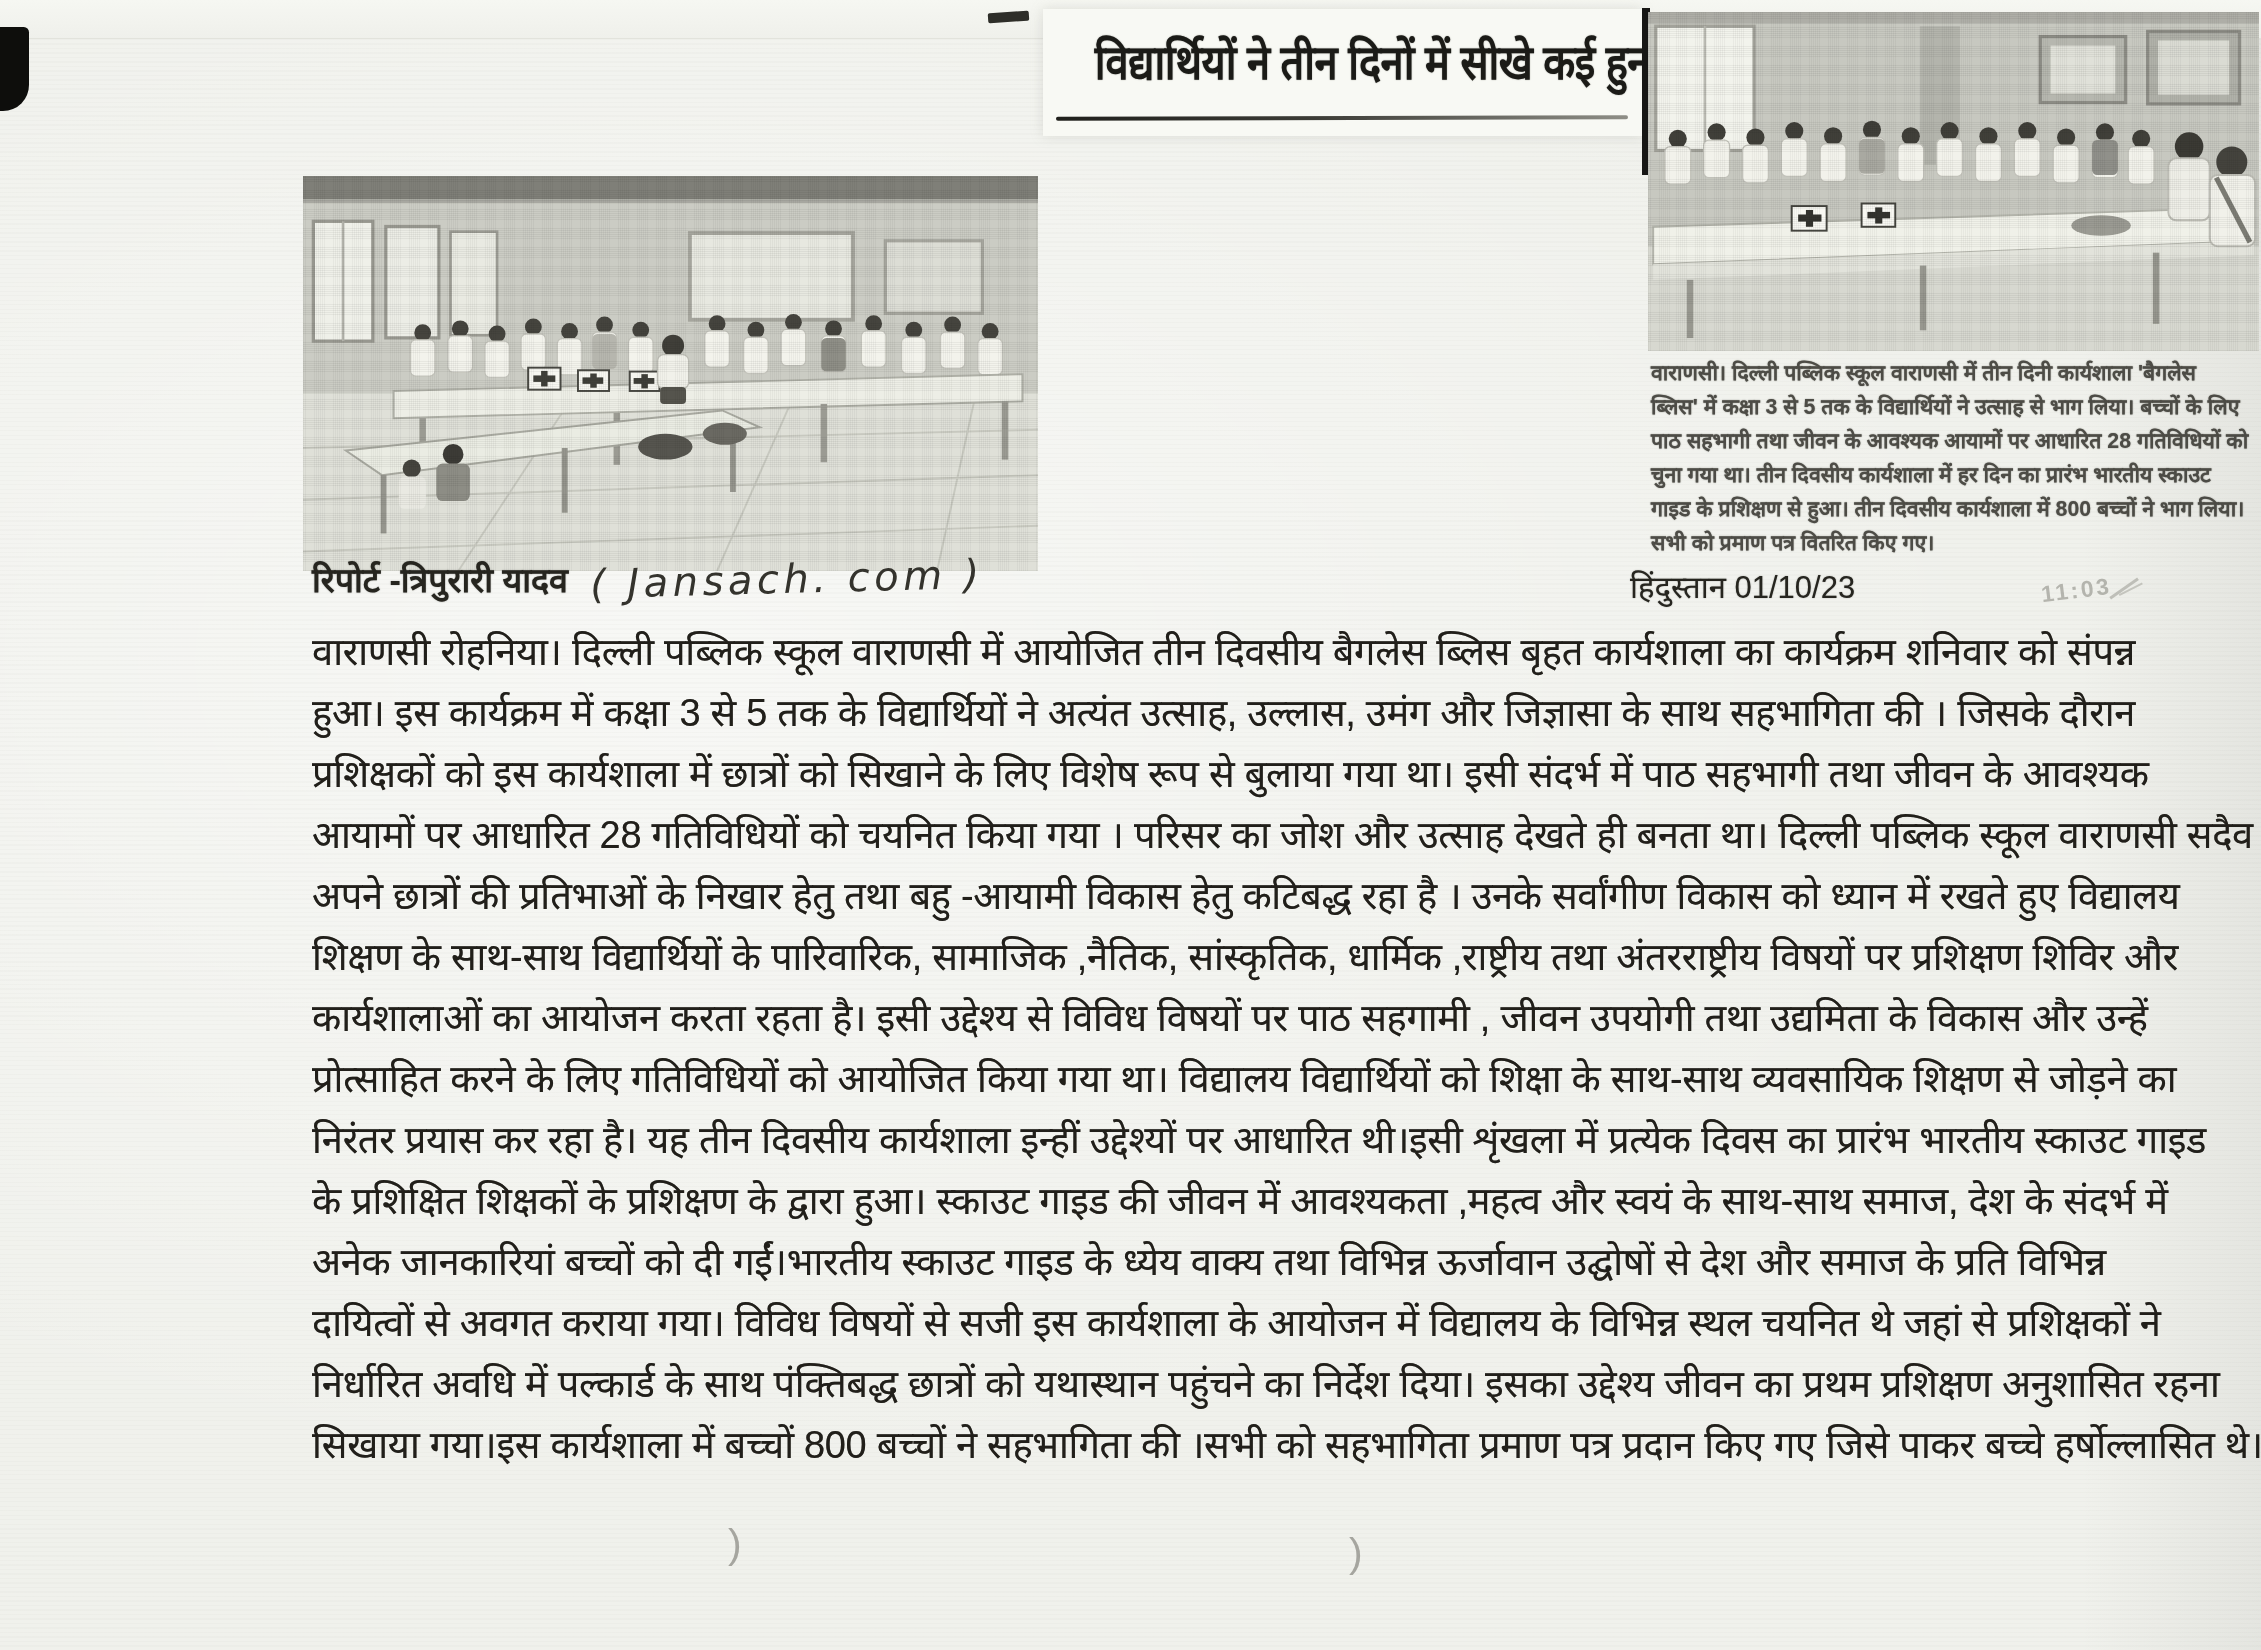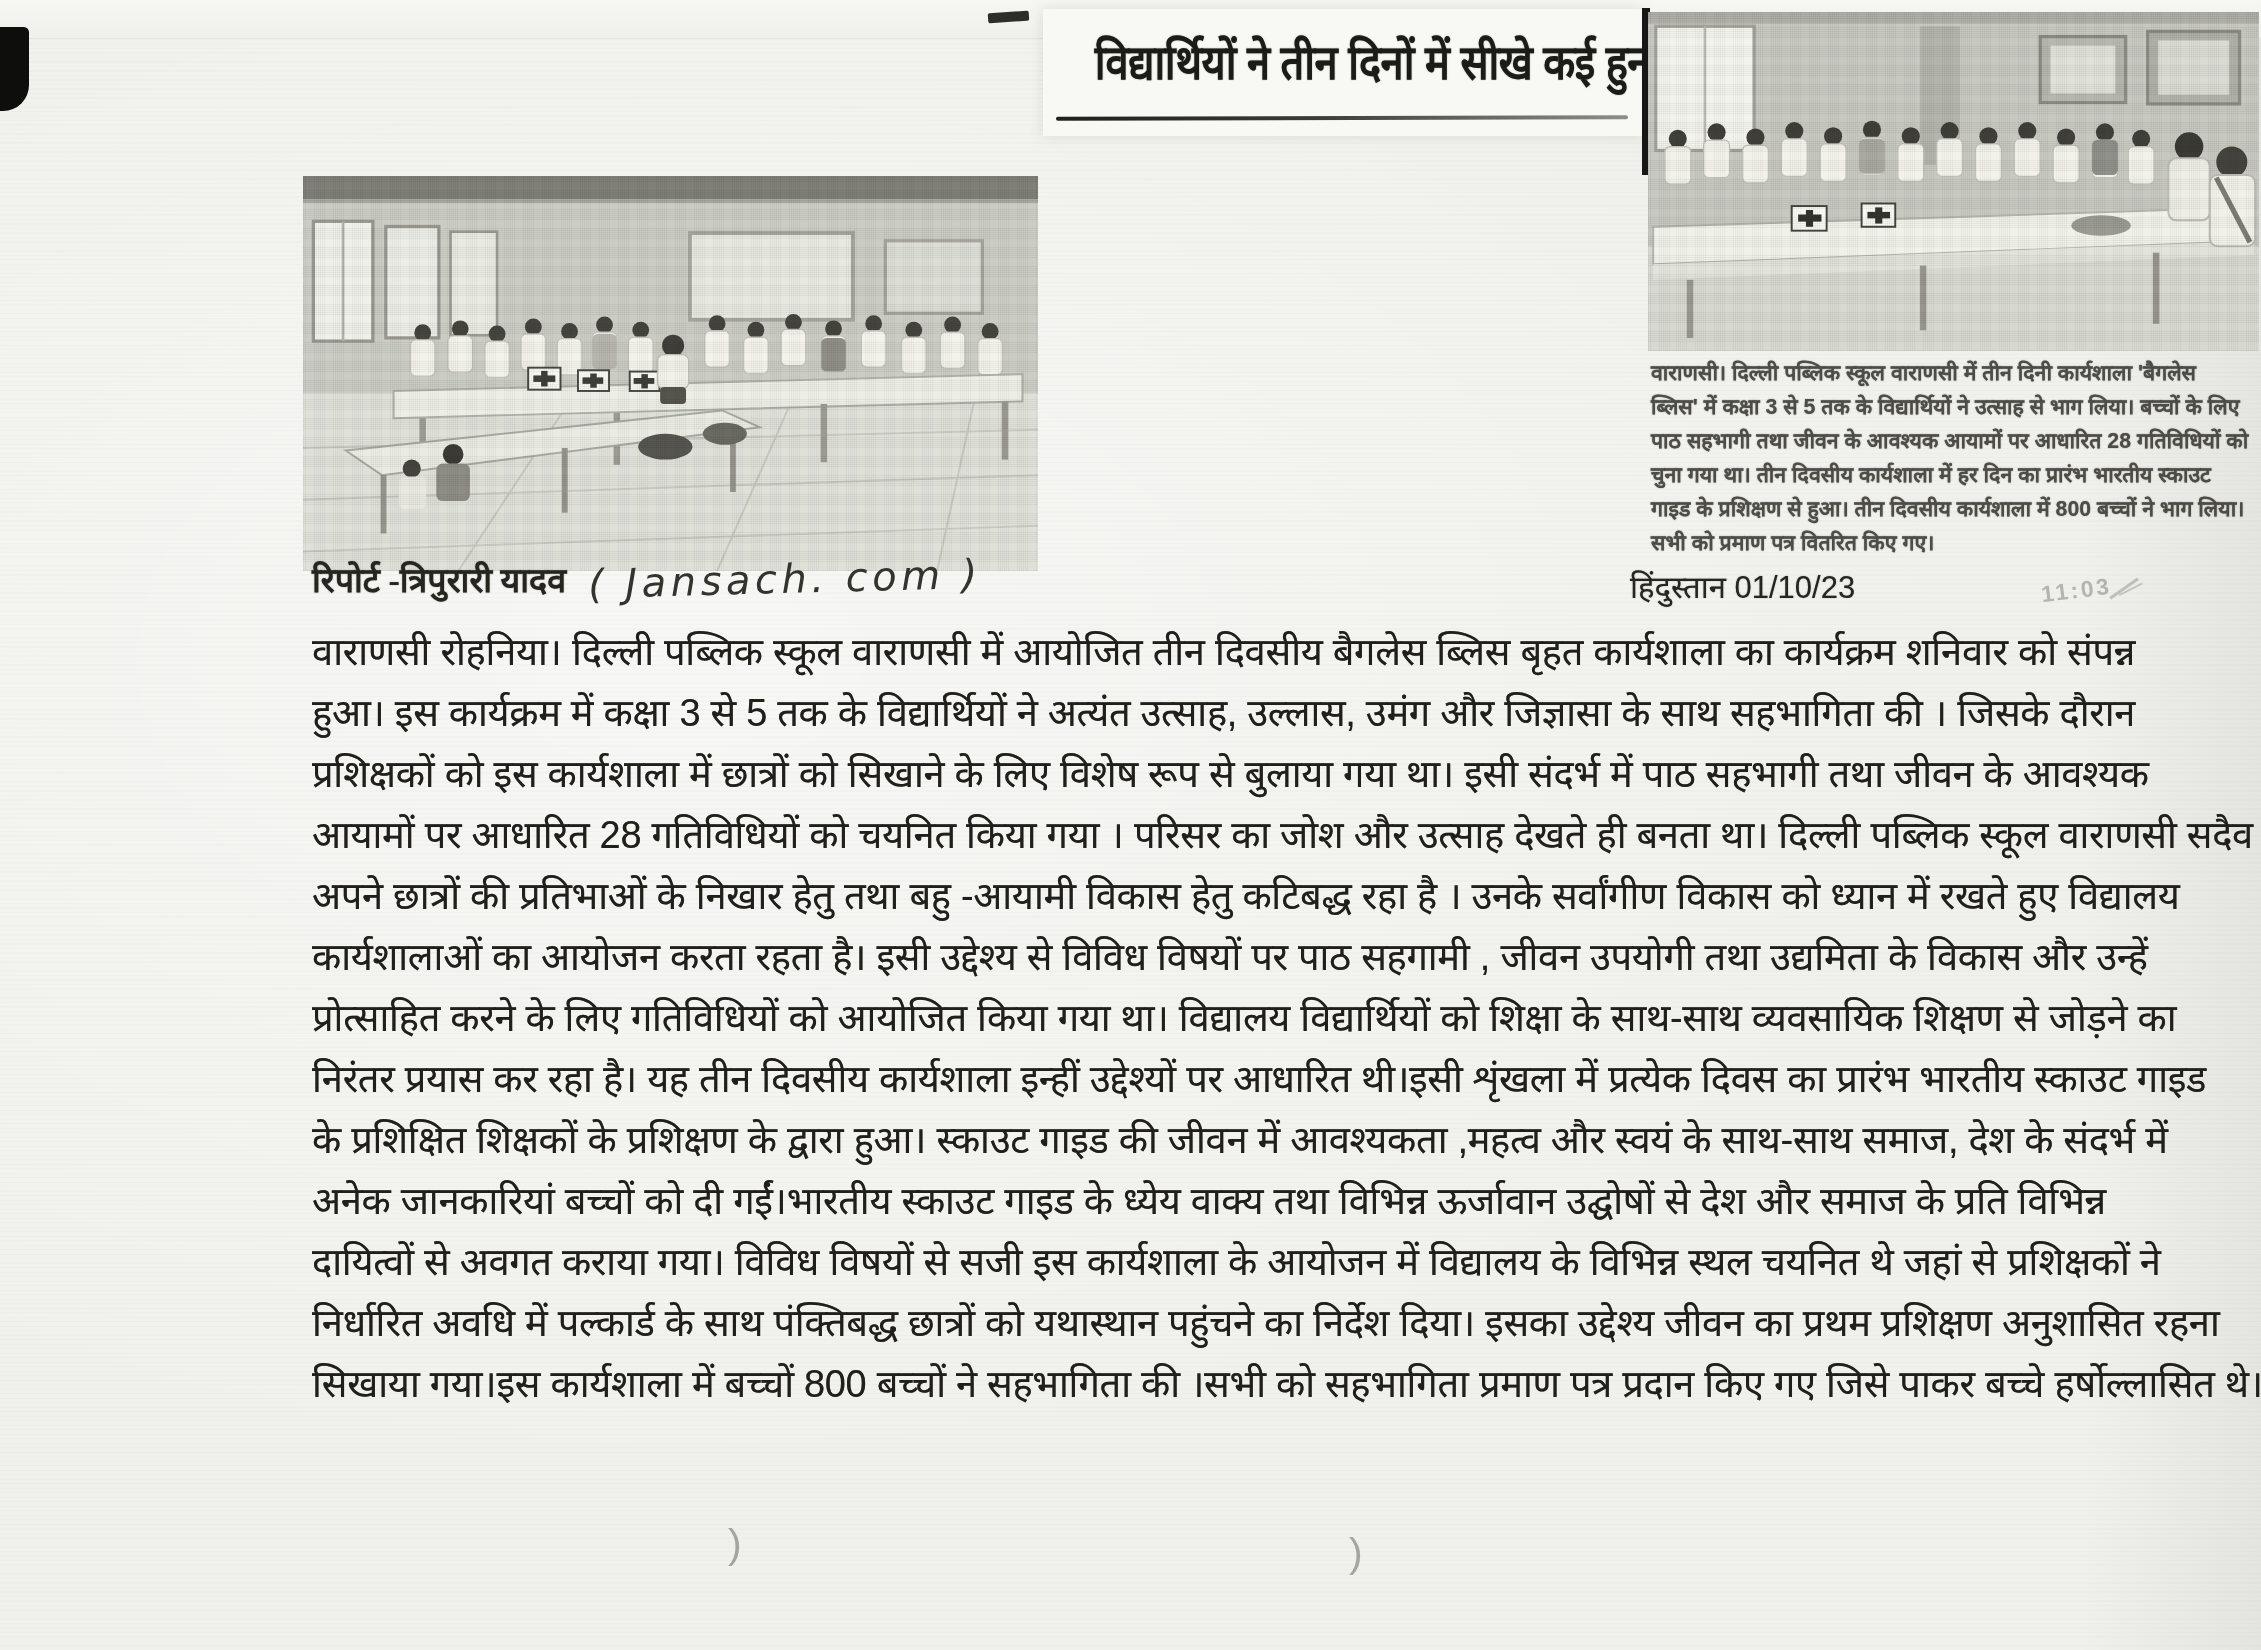--- a/index.html
+++ b/index.html
@@ -48,21 +48,21 @@
   .photo-right{left:1648px; top:11.6px; width:611px; height:339px;}
   .photo svg{display:block; width:100%; height:100%;}
   
   .caption{position:absolute; left:1651px; top:356px; width:608px;
     color:#3c3b35; font-weight:700;}
   .caption .cap-line{width:608px; white-space:nowrap; font-size:21.3px; line-height:34px;
     transform-origin:left center; text-shadow:0 0 1.3px rgba(70,70,62,.8); opacity:.9;}
   
   .byline{position:absolute; left:312px; top:556px; display:flex; align-items:center; gap:22px;}
   .reporter{font-size:34px; font-weight:700; color:#26251f; white-space:nowrap;
-    text-shadow:0 0 1.3px rgba(40,40,34,.5);font-family:Liberation Serif, serif;}
+    text-shadow:0 0 1.3px rgba(40,40,34,.5);}
   .handwritten{font-size:40px; color:#34332d; white-space:nowrap;
     font-family:"DejaVu Sans",sans-serif; font-style:italic; letter-spacing:4.5px;
     transform:rotate(-1.5deg); font-weight:400;}
   .paper-date{position:absolute; left:1630px; top:565px; font-size:31px; font-weight:400;
     color:#26251f; white-space:nowrap; text-shadow:0 0 1.3px rgba(40,40,34,.45);}
   .time-stamp{position:absolute; left:2041px; top:577px; font-size:23px; color:#8e8e86;
     opacity:.6; transform:rotate(-7deg); letter-spacing:2.6px; font-weight:700;}
   
   .body-text{position:absolute; left:312px; top:622px; width:1623px; color:#211f1a;}
   .body-line{width:1612px; white-space:nowrap; font-size:38px; line-height:61px; height:61px;
@@ -263,20 +263,21 @@
   <div class="paper-date">हिंदुस्तान 01/10/23</div>
   <div class="time-stamp">11:03</div>
   <div class="stamp-slash"></div>
 
   <div class="body-text">
     <div class="body-line fit">वाराणसी रोहनिया। दिल्ली पब्लिक स्कूल वाराणसी में आयोजित तीन दिवसीय बैगलेस ब्लिस  बृहत कार्यशाला का  कार्यक्रम शनिवार को संपन्न</div>
     <div class="body-line fit">हुआ। इस कार्यक्रम में कक्षा 3 से 5 तक के विद्यार्थियों ने अत्यंत उत्साह, उल्लास, उमंग और जिज्ञासा के साथ सहभागिता की । जिसके दौरान</div>
     <div class="body-line fit">प्रशिक्षकों को इस कार्यशाला में छात्रों को सिखाने के लिए विशेष रूप से बुलाया गया था। इसी संदर्भ में पाठ सहभागी तथा जीवन के आवश्यक</div>
     <div class="body-line fit">आयामों पर आधारित 28 गतिविधियों को चयनित किया गया । परिसर का जोश और उत्साह देखते ही बनता था। दिल्ली पब्लिक स्कूल वाराणसी सदैव</div>
     <div class="body-line fit">अपने छात्रों की प्रतिभाओं के निखार हेतु तथा बहु -आयामी विकास हेतु कटिबद्ध रहा है । उनके सर्वांगीण विकास को ध्यान में रखते हुए विद्यालय</div>
+    <div class="body-line fit">शिक्षण के साथ-साथ विद्यार्थियों के पारिवारिक, सामाजिक ,नैतिक, सांस्कृतिक, धार्मिक ,राष्ट्रीय तथा अंतरराष्ट्रीय विषयों पर प्रशिक्षण शिविर और</div>
     <div class="body-line fit">कार्यशालाओं का आयोजन करता रहता है। इसी उद्देश्य से विविध विषयों पर पाठ सहगामी , जीवन उपयोगी तथा उद्यमिता के विकास और उन्हें</div>
     <div class="body-line fit">प्रोत्साहित करने के लिए गतिविधियों को आयोजित किया गया था। विद्यालय विद्यार्थियों को शिक्षा के साथ-साथ व्यवसायिक शिक्षण से जोड़ने का</div>
     <div class="body-line fit">निरंतर प्रयास कर रहा है। यह तीन दिवसीय कार्यशाला इन्हीं उद्देश्यों पर आधारित थी।इसी शृंखला में प्रत्येक दिवस का प्रारंभ भारतीय स्काउट गाइड</div>
     <div class="body-line fit">के प्रशिक्षित शिक्षकों के प्रशिक्षण के द्वारा हुआ। स्काउट गाइड की जीवन में आवश्यकता ,महत्व और स्वयं के साथ-साथ समाज, देश के संदर्भ में</div>
     <div class="body-line fit">अनेक जानकारियां बच्चों को दी गईं।भारतीय स्काउट गाइड के ध्येय वाक्य तथा विभिन्न ऊर्जावान उद्घोषों से देश और समाज के प्रति विभिन्न</div>
     <div class="body-line fit">दायित्वों  से अवगत कराया गया। विविध विषयों से सजी इस कार्यशाला के आयोजन में विद्यालय के विभिन्न स्थल चयनित थे जहां से प्रशिक्षकों ने</div>
     <div class="body-line fit">निर्धारित अवधि में पल्कार्ड के साथ पंक्तिबद्ध छात्रों को यथास्थान पहुंचने का निर्देश दिया। इसका उद्देश्य जीवन का प्रथम प्रशिक्षण अनुशासित रहना</div>
     <div class="body-line fit">सिखाया गया।इस कार्यशाला में  बच्चों 800 बच्चों ने सहभागिता की ।सभी को सहभागिता प्रमाण पत्र प्रदान किए गए जिसे पाकर बच्चे हर्षोल्लासित थे।</div>
   </div>
 

